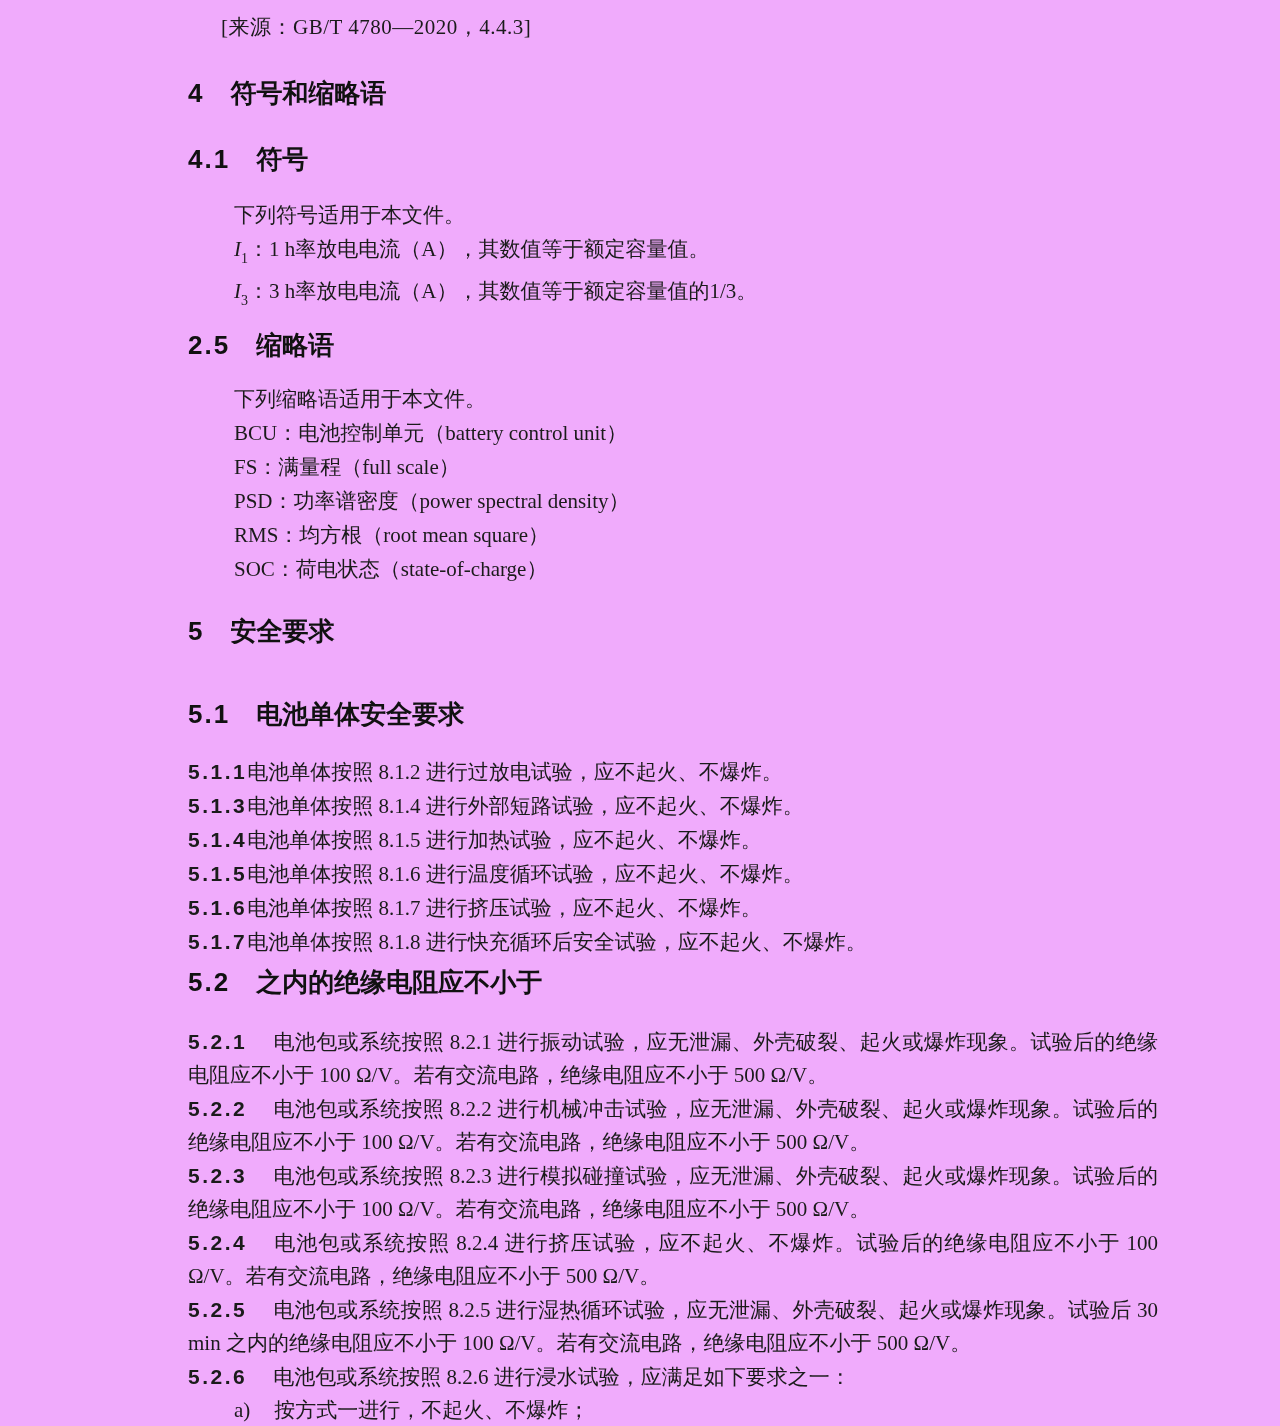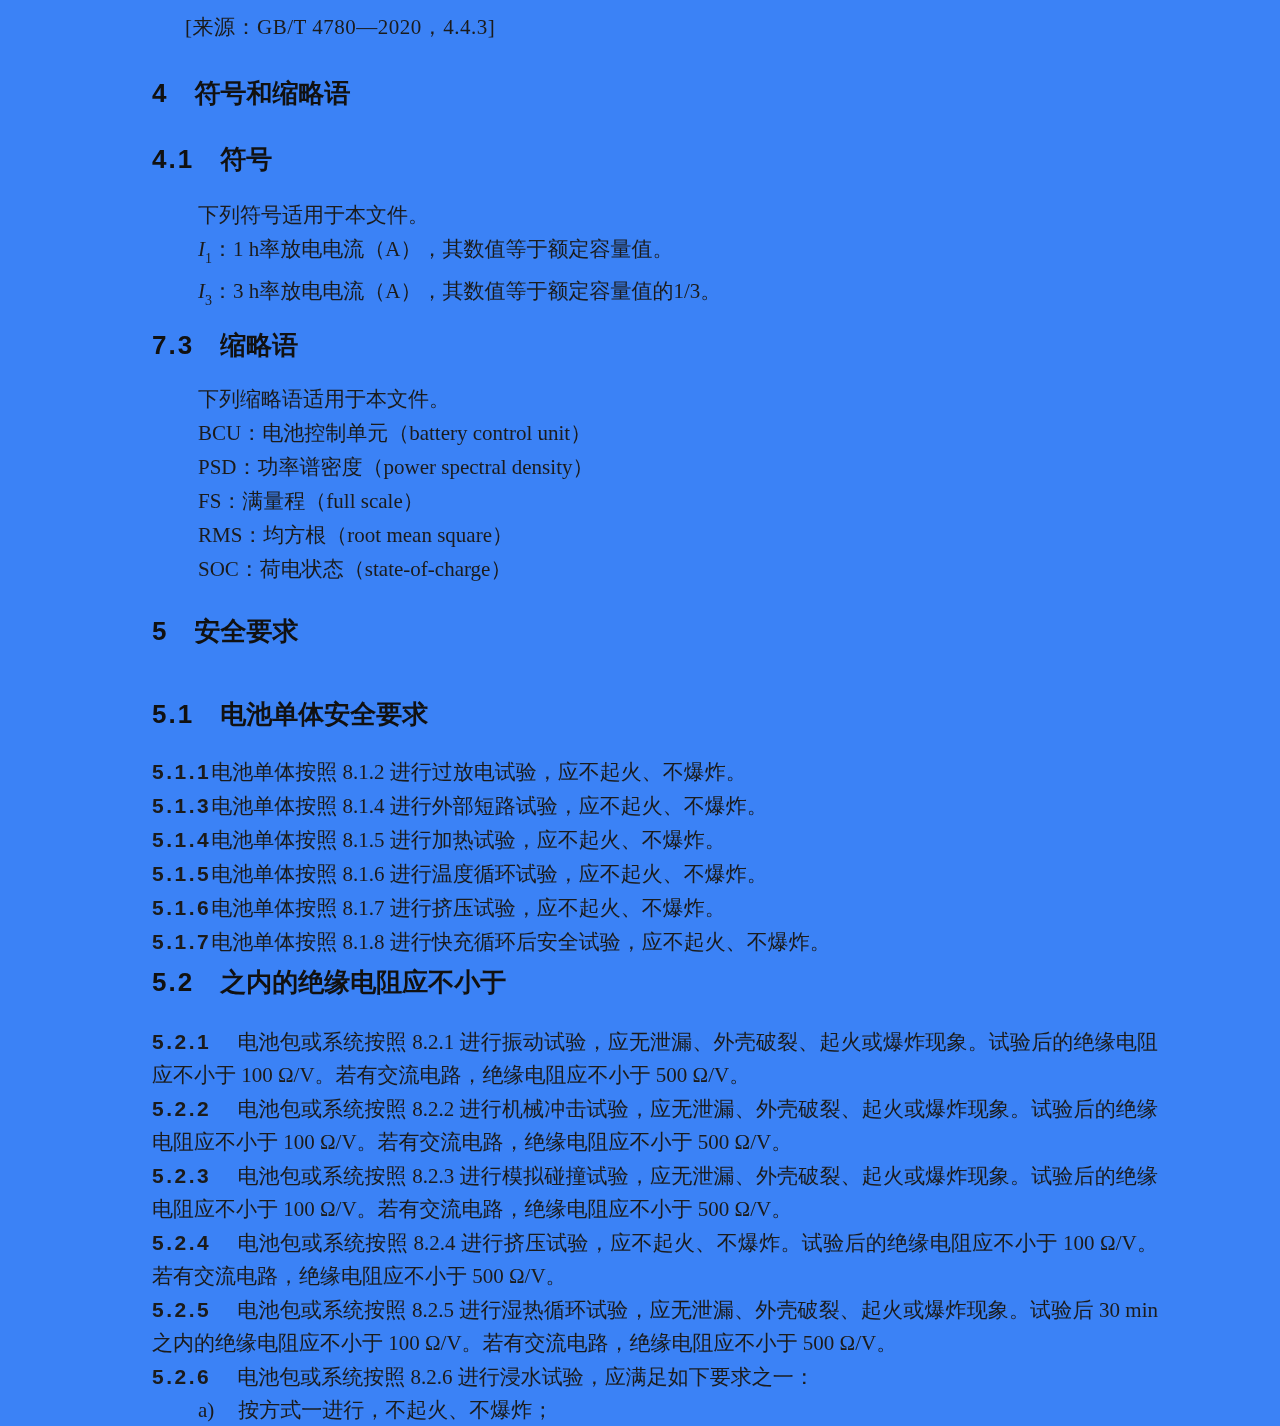--- a/index.html
+++ b/index.html
@@ -1,26 +1,27 @@
 <!DOCTYPE html>
 <html lang="zh"><head>
 <meta charset="utf-8">
 <style>
   * { margin: 0; padding: 0; box-sizing: border-box; }
   html, body { background: #ffffff; }
   .page {
     width: 1280px;
     height: 1426px;
     margin: 0 auto;
-    background: #3b82f6;
+    background: #f0abfc;
     color: #1b1b1b;
     font-family: "Liberation Serif", "DejaVu Serif", serif;
     font-size: 21px;
     overflow: hidden;
     position: relative;
+    padding-left: 36px;
   }
   .content { padding: 10px 122px 0 152px; }
 
   
   .source-ref {
     padding-left: 33px;
     line-height: 34px;
     letter-spacing: 0.5px;
     white-space: nowrap;
   }
@@ -87,28 +88,28 @@
     <p class="intro">下列符号适用于本文件。</p>
 
     <p class="body-line">
       <span class="sym-base">I</span><sub class="sym-sub">1</sub><span>：1 h率放电电流（A），其数值等于额定容量值。</span>
     </p>
     <p class="body-line">
       <span class="sym-base">I</span><sub class="sym-sub">3</sub><span>：3 h率放电电流（A），其数值等于额定容量值的1/3。</span>
     </p>
 
     <h2 class="h h2-s42">
-      <span class="h-num">7.3</span><span class="h-title">缩略语</span>
+      <span class="h-num">2.5</span><span class="h-title">缩略语</span>
     </h2>
 
     <p class="intro intro-42">下列缩略语适用于本文件。</p>
 
     <p class="body-line">BCU：电池控制单元（battery control unit）</p>
+    <p class="body-line">FS：满量程（full scale）</p>
     <p class="body-line">PSD：功率谱密度（power spectral density）</p>
-    <p class="body-line">FS：满量程（full scale）</p>
     <p class="body-line">RMS：均方根（root mean square）</p>
     <p class="body-line">SOC：荷电状态（state-of-charge）</p>
 
     <h1 class="h h1-s5">
       <span class="h-num">5</span><span class="h-title">安全要求</span>
     </h1>
 
     <h2 class="h h2-s51">
       <span class="h-num">5.1</span><span class="h-title">电池单体安全要求</span>
     </h2>

